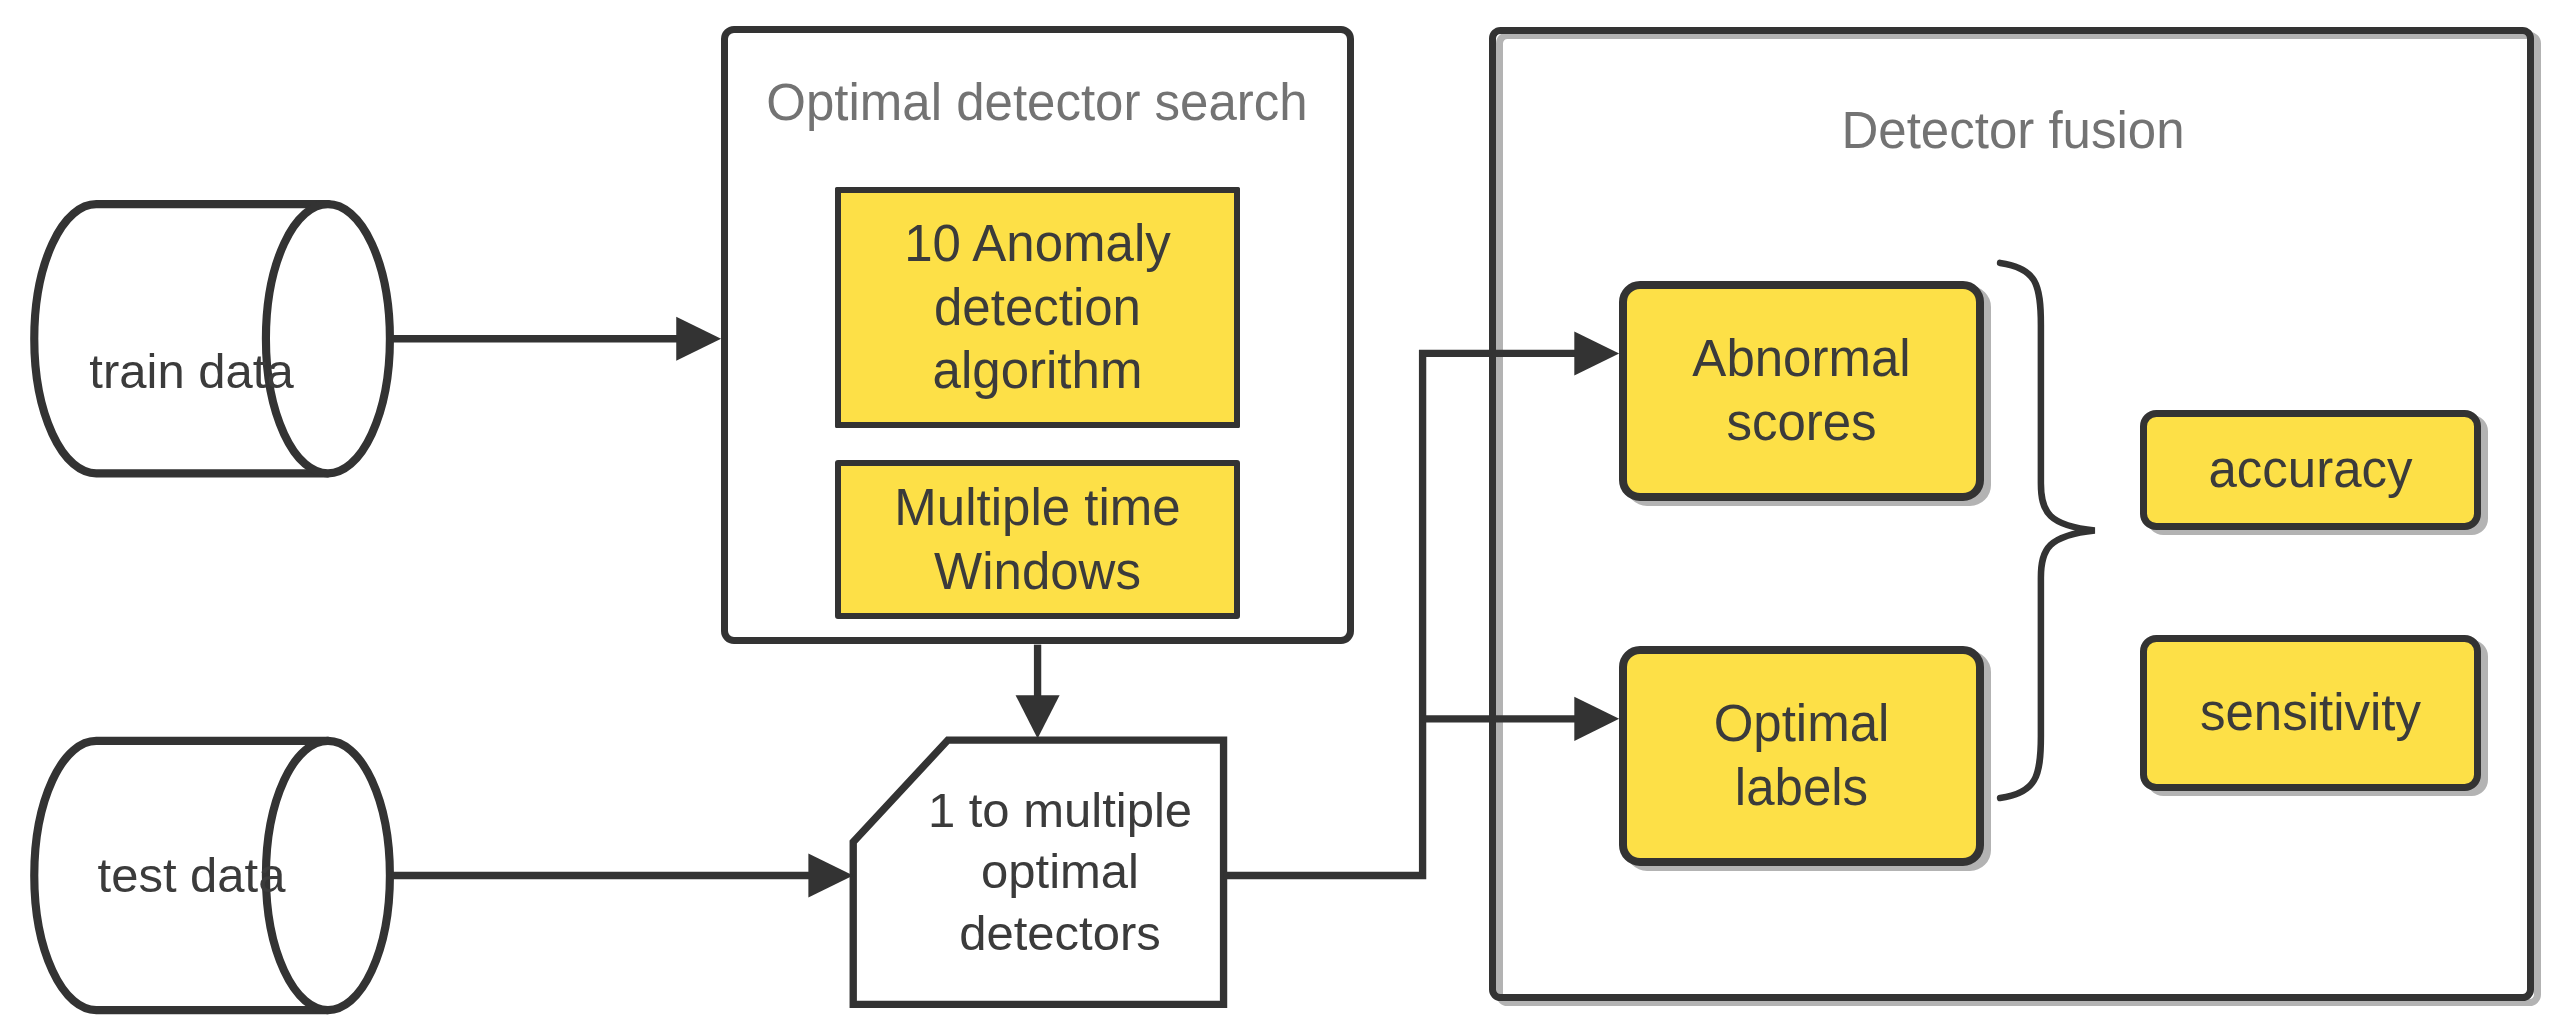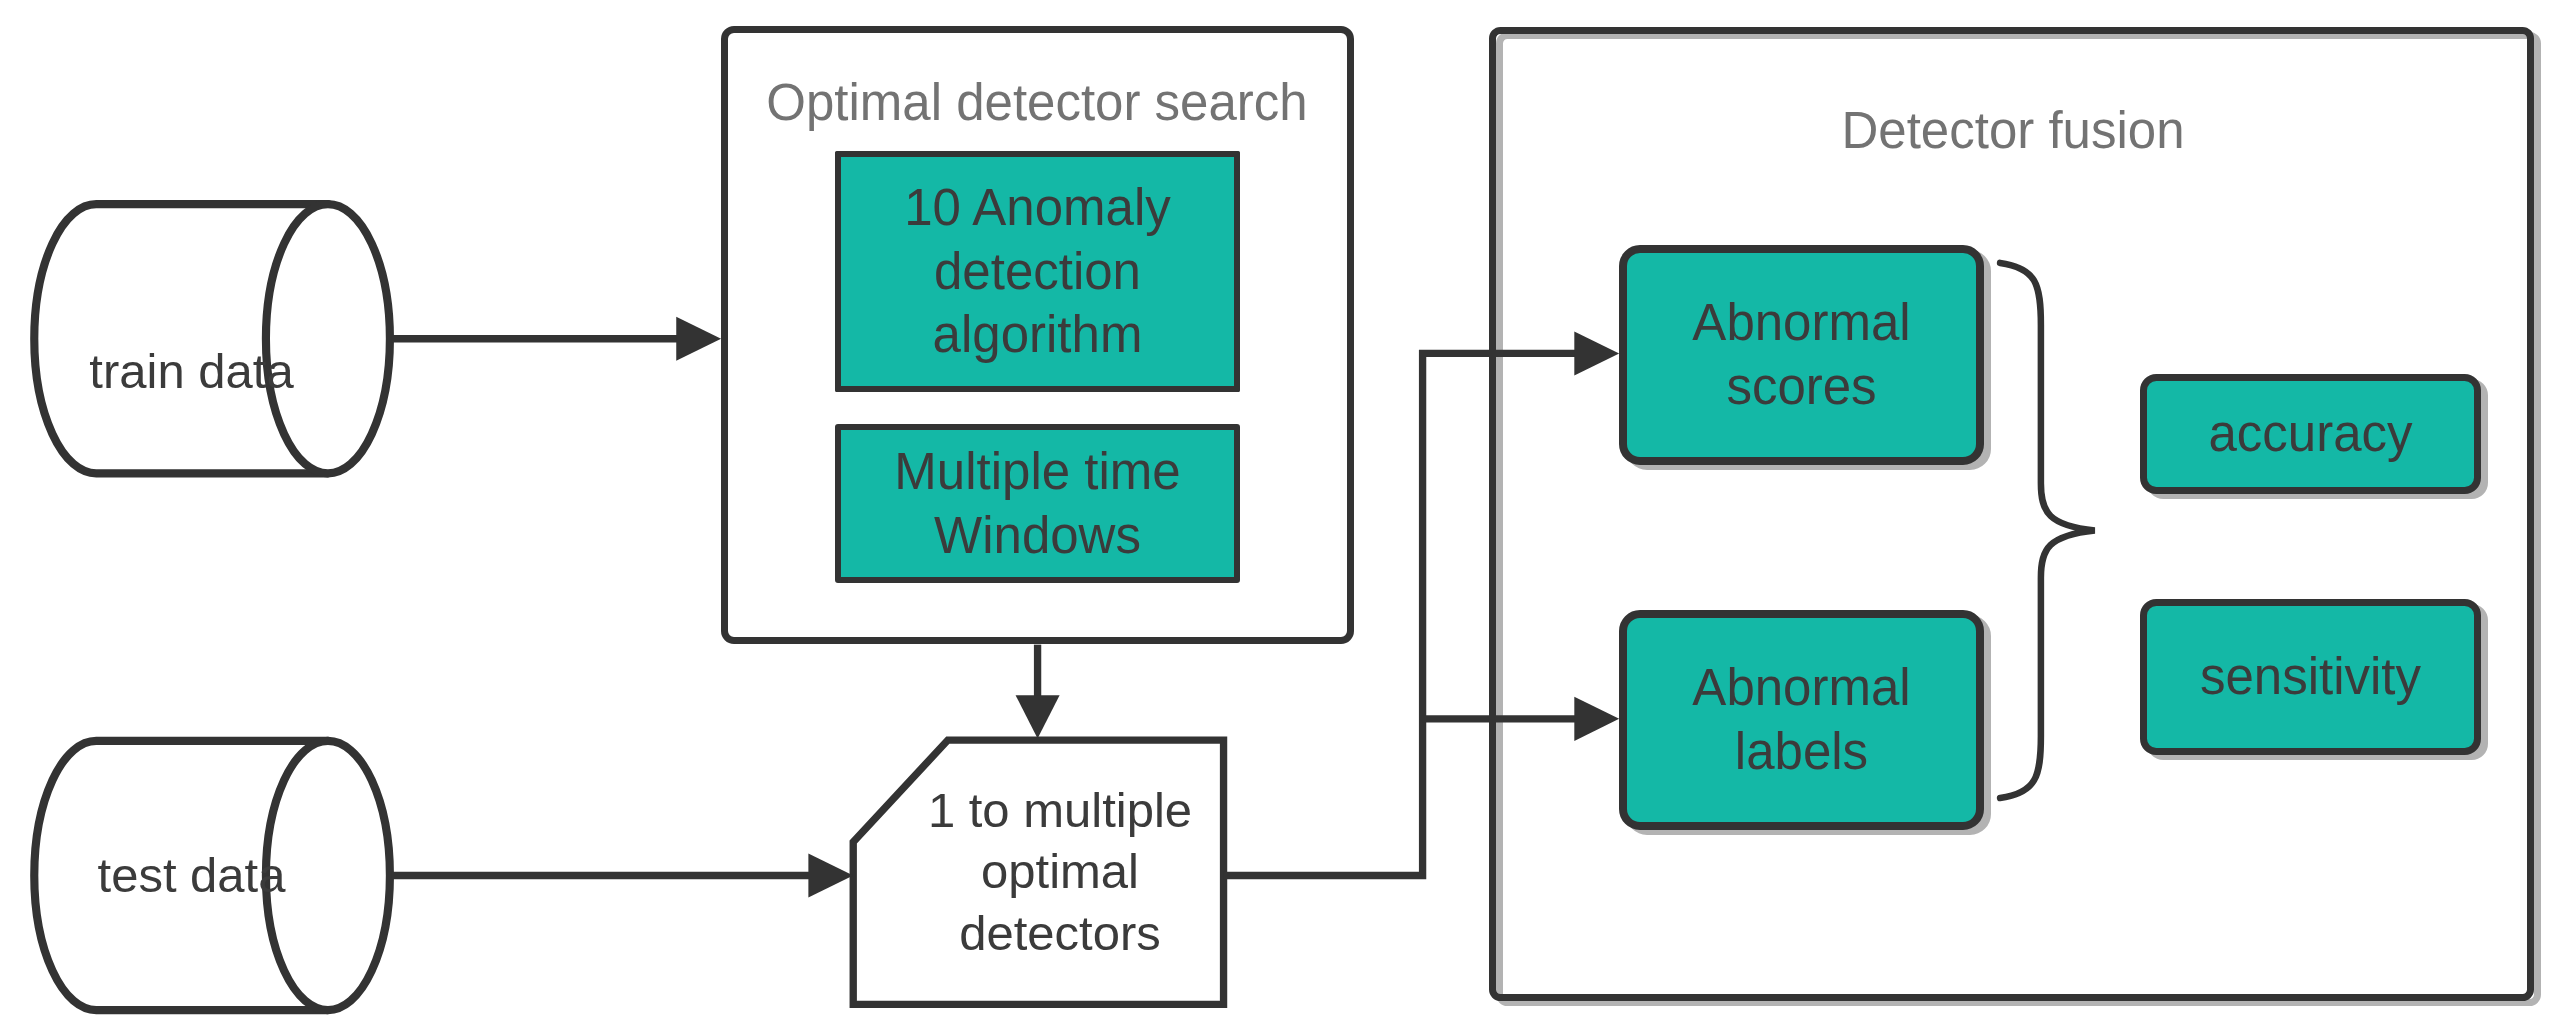--- a/index.html
+++ b/index.html
@@ -10,25 +10,26 @@
     background:#ffffff;
     font-family:"Liberation Sans","DejaVu Sans",sans-serif;
     color:#3b3b3b;
     overflow:hidden;
   }
   .svg-layer{position:absolute;left:0;top:0;width:2576px;height:1025px;}
   .node{
     position:absolute;
     box-sizing:border-box;
     border:7.3px solid #333333;
-    background:#14b8a6;
+    background:#fde047;
     display:flex;
     align-items:center;
     justify-content:center;
     text-align:center;
+    margin-top:36px;
   }
   .node .txt{display:block;line-height:1.25;}
   .container-box{
     position:absolute;
     box-sizing:border-box;
     border:7.3px solid #333333;
     background:transparent;
   }
   .shadowed{filter:drop-shadow(7.3px 5.7px 0 rgba(55,55,55,0.38));}
   .box-search{left:721px;top:26px;width:633px;height:618px;border-radius:13px;}
@@ -140,21 +141,21 @@
     <span class="txt w380">1 to multiple optimal detectors</span>
   </div>
 
   <div class="container-box box-fusion shadowed"></div>
   <div class="title title-fusion">Detector fusion</div>
 
   <div class="node box-scores shadowed">
     <span class="txt w300">Abnormal scores</span>
   </div>
   <div class="node box-labels shadowed">
-    <span class="txt w300">Abnormal labels</span>
+    <span class="txt w300">Optimal labels</span>
   </div>
 
   <div class="node box-accuracy shadowed">
     <span class="txt">accuracy</span>
   </div>
   <div class="node box-sensitivity shadowed">
     <span class="txt">sensitivity</span>
   </div>
 
 </div>

